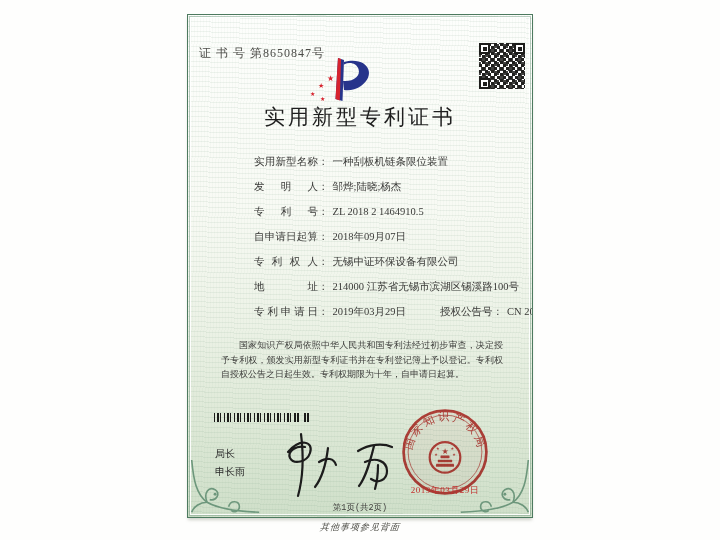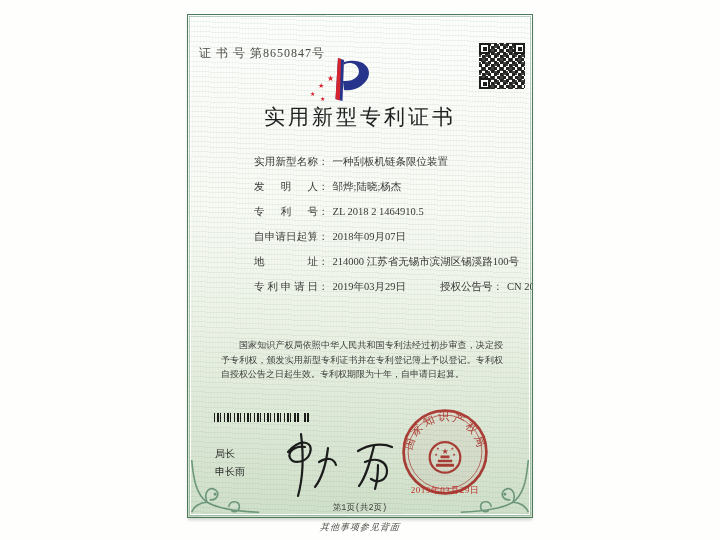--- a/index.html
+++ b/index.html
@@ -98,20 +98,23 @@
       <div class="frow">
         <span class="flabel">发明人</span><span class="fcolon">：</span><span>邹烨;陆晓;杨杰</span>
       </div>
       <div class="frow">
         <span class="flabel">专利号</span><span class="fcolon">：</span><span>ZL 2018 2 1464910.5</span>
       </div>
       <div class="frow">
         <span class="flabel">自申请日起算</span><span class="fcolon">：</span><span>2018年09月07日</span>
       </div>
       <div class="frow">
+        <span class="flabel">专利权人</span><span class="fcolon">：</span><span>无锡中证环保设备有限公司</span>
+      </div>
+      <div class="frow">
         <span class="flabel">地址</span><span class="fcolon">：</span><span>214000 江苏省无锡市滨湖区锡溪路100号</span>
       </div>
       <div class="frow">
         <span class="flabel">专利申请日</span><span class="fcolon">：</span><span>2019年03月29日</span><span class="fgap"></span><span>授权公告号</span><span class="fcolon">：</span><span>CN 208666247 U</span>
       </div>
     </div>
 
     <div class="notice">
       <p>国家知识产权局依照中华人民共和国专利法经过初步审查，决定授予专利权，颁发实用新型专利证书并在专利登记簿上予以登记。专利权自授权公告之日起生效。专利权期限为十年，自申请日起算。</p>
     </div>

